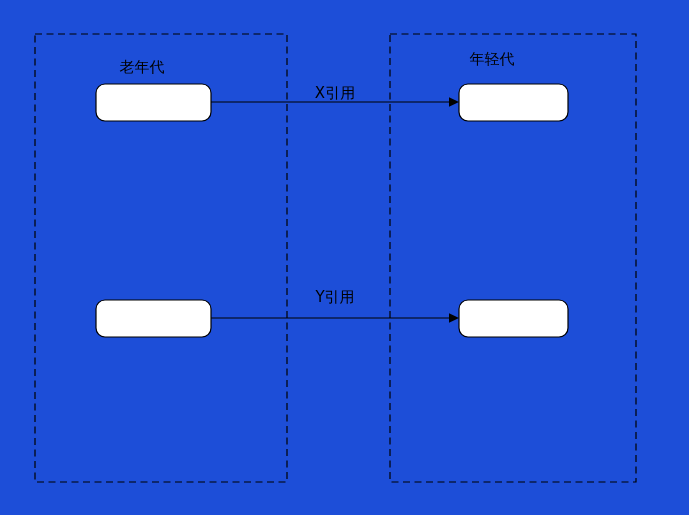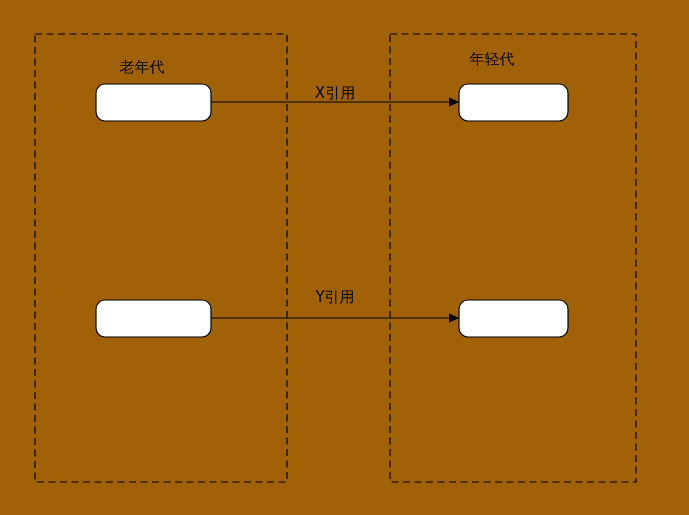--- a/index.html
+++ b/index.html
@@ -7,21 +7,21 @@
     padding: 0;
     background: #ffffff;
   }
   body {
     font-family: "DejaVu Sans", "Liberation Sans", sans-serif;
   }
   #canvas {
     position: relative;
     width: 689px;
     height: 515px;
-    background: #a16207;
+    background: #1d4ed8;
     overflow: hidden;
   }
   #diagram-svg {
     position: absolute;
     left: 0;
     top: 0;
     width: 689px;
     height: 515px;
   }
   .panel-rect {

